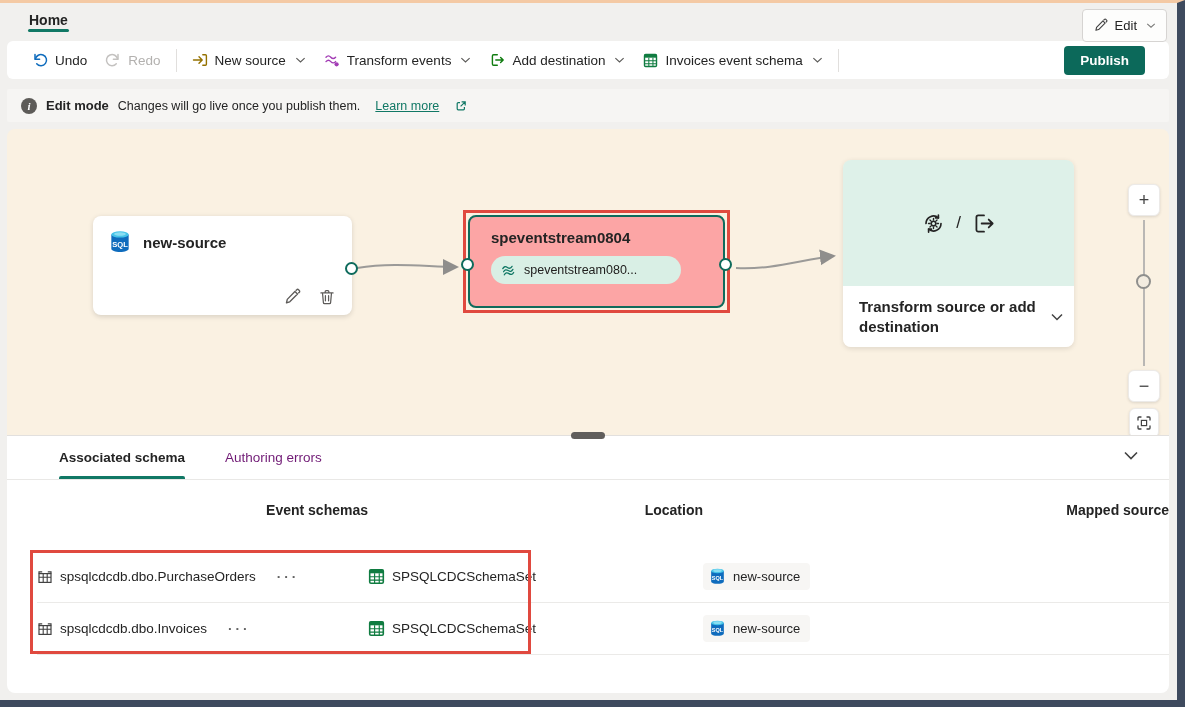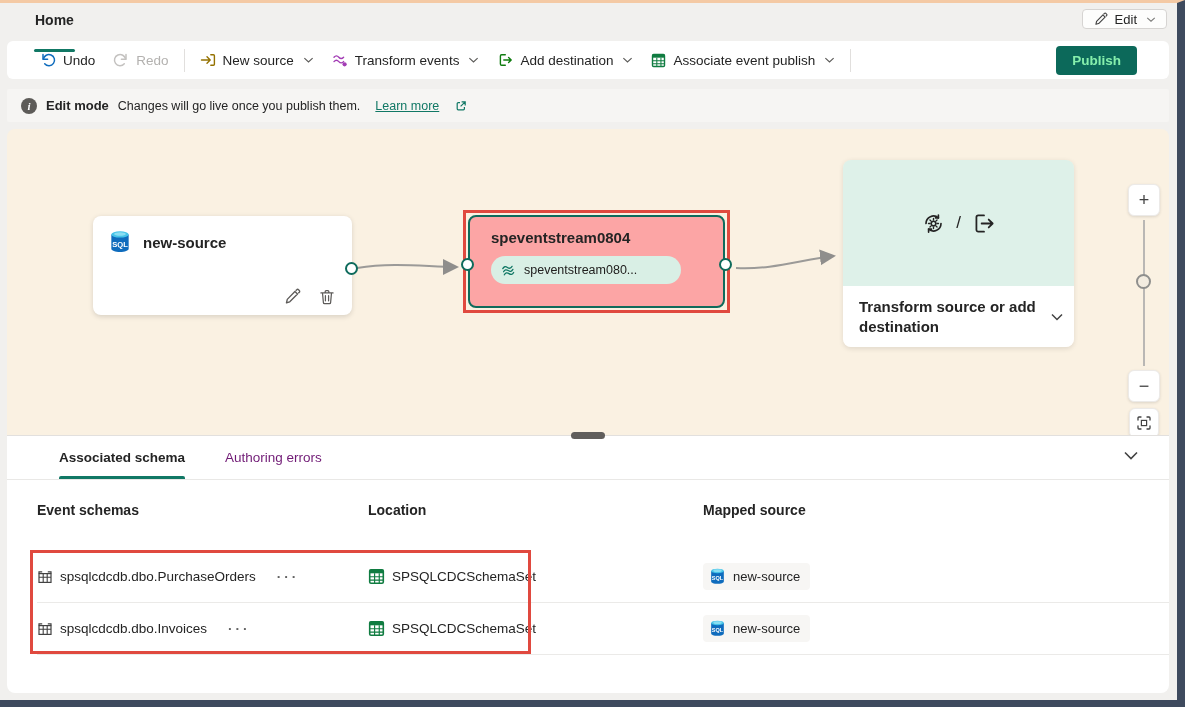--- a/index.html
+++ b/index.html
@@ -3,32 +3,32 @@
 <meta charset="utf-8">
 <style>
   * { margin:0; padding:0; box-sizing:border-box; }
   body { font-family:"Liberation Sans", sans-serif; color:#242424; }
   .frame { width:1185px; height:707px; background:#f1f0ee; position:relative; overflow:hidden;
            border-top:3px solid #f4c9a4; border-right:8px solid #3e4a5e; border-bottom:7px solid #3e4a5e; }
   .content { height:100%; padding-left:7px; display:flex; flex-direction:column; }
 
   
   .headerbar { height:38px; position:relative; flex:none; }
-  .home-tab { display:inline-block; margin-left:28px; margin-top:9px; font-size:14px; font-weight:bold; position:relative; padding-bottom:24px; cursor:pointer; }
+  .home-tab { display:inline-block; margin-left:22px; margin-top:9px; font-size:14px; font-weight:bold; position:relative; padding-bottom:4px; cursor:pointer; }
   .home-tab::after { content:""; position:absolute; left:-1px; right:-1px; bottom:0; height:3px; background:#117865; border-radius:2px; }
-  .edit-btn { position:absolute; top:6px; right:10px; height:20px; display:inline-flex; align-items:center; gap:7px;
+  .edit-btn { position:absolute; top:6px; right:10px; height:33px; display:inline-flex; align-items:center; gap:7px;
               padding:0 10px; background:#fdfdfc; border:1px solid #d6d4d2; border-radius:4px; font-size:13px; cursor:pointer; }
 
   
-  .toolbar { height:38px; background:#fff; border-radius:6px; margin-right:8px; display:flex; align-items:center; padding:0 24px; flex:none; }
+  .toolbar { height:38px; background:#fff; border-radius:6px; margin-right:8px; display:flex; align-items:center; padding:0 16px; flex:none; }
   .tb-item { display:flex; align-items:center; gap:7px; padding:6px 9px; font-size:13.5px; border-radius:4px; cursor:pointer; white-space:nowrap; }
   .tb-item.disabled { color:#b3b1af; cursor:default; }
   .tb-sep { width:1px; height:23px; background:#e1dfdd; margin:0 6px; }
   .tb-spacer { flex:1; }
-  .publish-btn { background:#0c695a; color:#86efac; font-weight:bold; font-size:13.5px; padding:7px 16px; border:none; border-radius:4px; cursor:pointer; margin-right:8px; }
+  .publish-btn { background:#0c695a; color:#ffffff; font-weight:bold; font-size:13.5px; padding:7px 16px; border:none; border-radius:4px; cursor:pointer; margin-right:8px; }
   .chev { display:inline-flex; margin-left:2px; }
 
   
   .banner { margin:10px 8px 0 0; height:33px; background:#f6f5f3; display:flex; align-items:center; gap:9px; padding:0 14px; font-size:12.5px; flex:none; border-radius:2px; }
   .info-icon { width:16px; height:16px; border-radius:50%; background:#5d5b58; color:#fff; font-size:11px; font-weight:bold;
                font-family:"Liberation Serif", serif; font-style:italic; display:flex; align-items:center; justify-content:center; flex:none; }
   .banner b { font-size:13px; }
   .learn-more { color:#117865; text-decoration:underline; display:inline-flex; align-items:center; gap:16px; margin-left:6px; cursor:pointer;justify-content:flex-end; }
 
   
@@ -64,21 +64,21 @@
   .drag-handle { position:absolute; bottom:-4px; left:50%; transform:translateX(-50%); width:34px; height:7px; background:#605e5c; border-radius:4px; z-index:3; cursor:ns-resize; }
 
   
   .panel { margin:0 8px 7px 0; background:#fff; border-top:1px solid #e2e0de; border-radius:0 0 8px 8px; flex:1; position:relative; }
   .tabs { display:flex; align-items:center; height:44px; padding-left:52px; gap:40px; border-bottom:1px solid #e9e8e6; position:relative; }
   .tab { height:100%; display:flex; align-items:center; font-size:13.5px; color:#701a75; position:relative; cursor:pointer; }
   .tab.active { font-weight:bold; color:#242424; }
   .tab.active::after { content:""; position:absolute; left:0; right:0; bottom:0; height:3px; background:#117865; border-radius:2px 2px 0 0; }
   .panel-collapse { position:absolute; right:30px; top:14px; cursor:pointer; }
 
-  .schema-table { padding-left:30px; }
+  .schema-table { padding-left:30px;text-align:right; }
   .thead { display:grid; grid-template-columns:331px 335px 1fr; padding-top:22px; height:71px; font-size:14px; font-weight:bold; }
   .trow { display:grid; grid-template-columns:331px 335px 1fr; align-items:center; height:52px; border-bottom:1px solid #ebeae8; font-size:13.5px; }
   .cell { display:flex; align-items:center; gap:7px; }
   .more-dots { margin-left:14px; color:#616161; letter-spacing:3px; font-weight:bold; cursor:pointer; }
   .chip { display:inline-flex; align-items:center; gap:6px; background:#f7f6f4; border-radius:4px; padding:4px 10px 4px 5px; font-size:13px; cursor:pointer; }
   .table-red-overlay { position:absolute; left:23px; top:114px; width:501px; height:104px; border:3px solid #e0493f; pointer-events:none; }
 
   svg { display:block; }
 </style>
 </head>
@@ -168,21 +168,21 @@
       </span>
     </div>
     <div class="tb-item">
       <span>
         <svg width="15" height="15" viewBox="0 0 16 16">
               <rect x="1.6" y="1.6" width="12.8" height="12.8" rx="1.2" fill="#fff" stroke="#107c41" stroke-width="1.5"></rect>
               <rect x="1.6" y="1.6" width="12.8" height="3.4" fill="#107c41"></rect>
               <path d="M1.6 8.2h12.8M1.6 11.4h12.8M6.2 5v9.4M10.6 5v9.4" stroke="#107c41" stroke-width="1.1"></path>
             </svg>
       </span>
-      <span>Associate event publish</span>
+      <span>Invoices event schema</span>
       <span class="chev">
         <svg width="11" height="8" viewBox="0 0 12 8">
               <path d="M1.5 2L6 6l4.5-4" fill="none" stroke="#5b5a58" stroke-width="1.3"></path>
             </svg>
       </span>
     </div>
     <div class="tb-sep"></div>
     <div class="tb-spacer"></div>
     <button class="publish-btn">Publish</button>
   </div>

